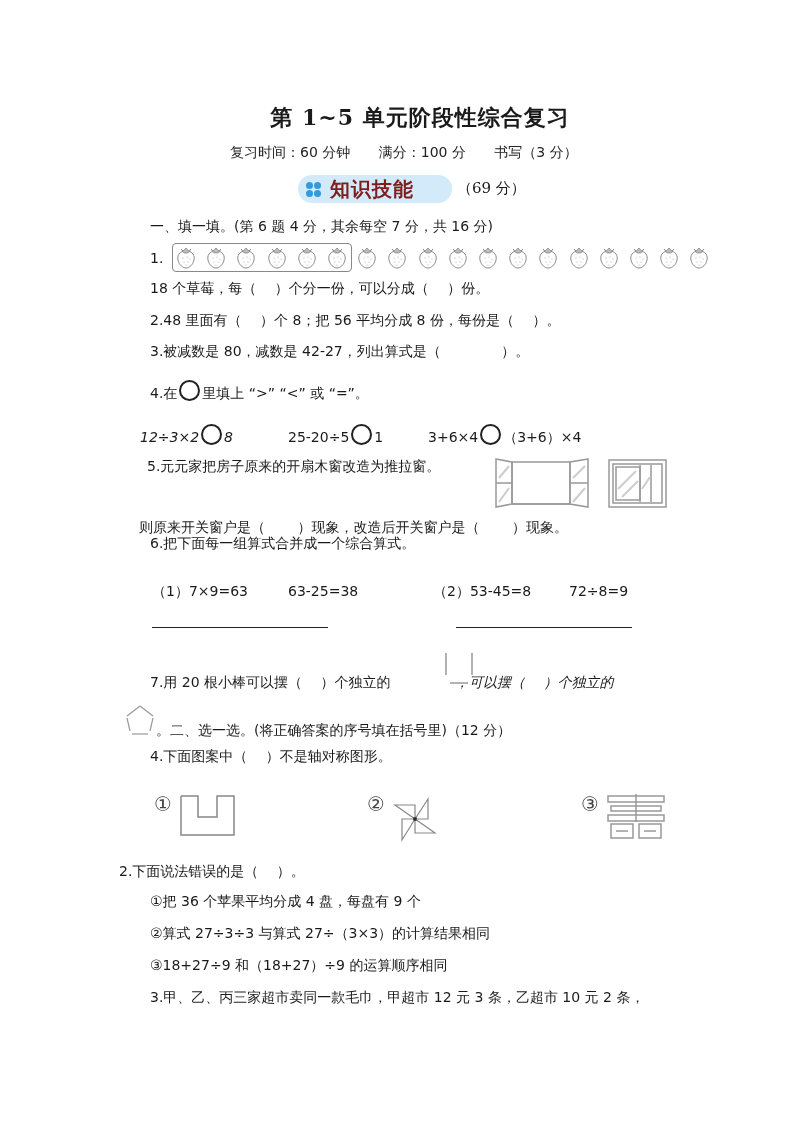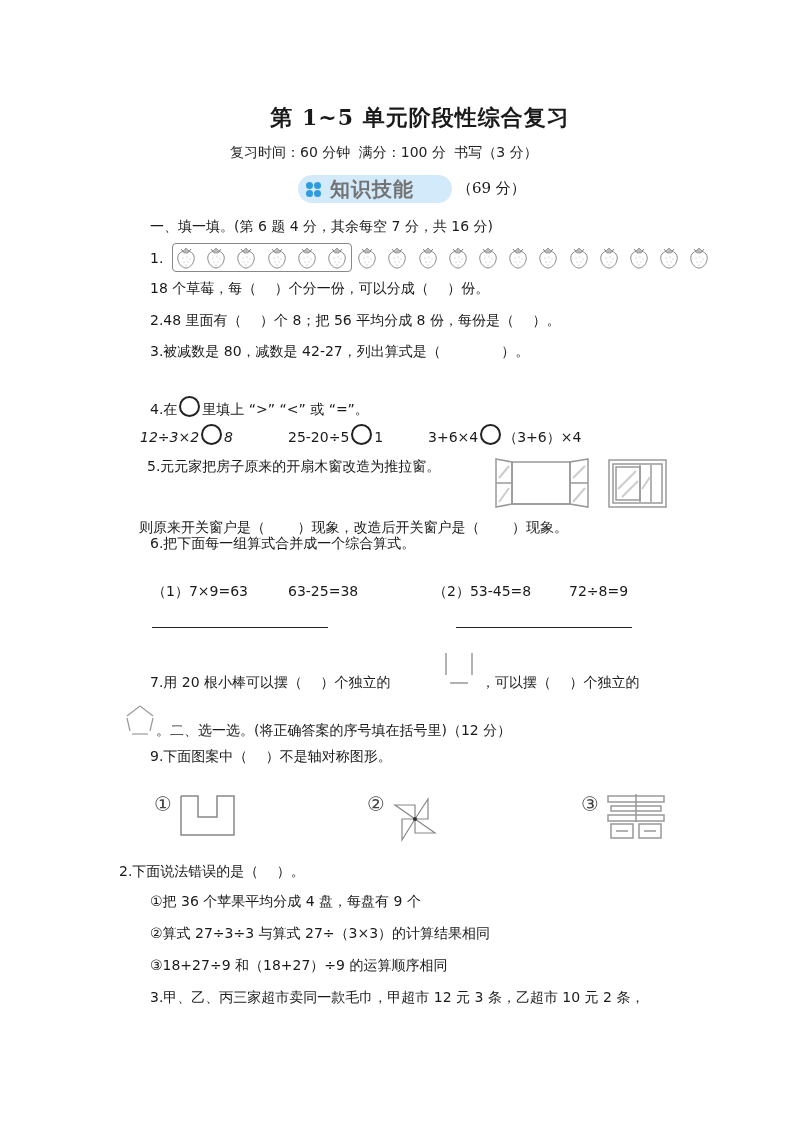--- a/index.html
+++ b/index.html
@@ -2,25 +2,25 @@
 <html><head>
 <meta charset="utf-8">
 <style>
   html, body { margin: 0; padding: 0; background: #ffffff; }
   body { width: 794px; height: 1123px; position: relative; overflow: hidden;
          font-family: "DejaVu Serif", "Liberation Serif", serif; color: #1a1a1a; }
   .abs { position: absolute; white-space: nowrap; }
   .title { left: 0; width: 840px; top: 103px; text-align: center; font-size: 22px; font-weight: bold;
            font-family: "DejaVu Serif", serif; letter-spacing: 1px; }
   .subtitle { left: 230px; top: 144px; font-size: 14px; font-family: "DejaVu Sans", sans-serif; color: #222; }
-  .subtitle span { margin-right: 4px; }
+  .subtitle span { margin-right: 24px; }
   .banner { left: 298px; top: 175px; width: 154px; height: 28px; background: #d3eafb; border-radius: 14px; }
   .banner-icon { position: absolute; left: 8px; top: 7px; width: 16px; height: 16px; }
   .banner-icon i { position: absolute; width: 7px; height: 7px; border-radius: 50%; background: #2e9ae0; }
-  .banner-text { position: absolute; left: 32px; top: 1px; font-size: 20px; font-weight: bold; color: #737373;
+  .banner-text { position: absolute; left: 32px; top: 1px; font-size: 20px; font-weight: bold; color: #7f1d1d;
                  font-family: "DejaVu Sans", sans-serif; letter-spacing: 1px; }
   .banner-score { left: 457px; top: 179px; font-size: 15px; }
   .q { font-size: 14px; font-family: "DejaVu Sans", sans-serif; }
   .berry-box { position: absolute; left: 172px; top: 243px; width: 178px; height: 27px; border: 1px solid #888;
                border-radius: 4px; }
   .berry { position: absolute; top: 249px; width: 18px; height: 20px; }
   .circle { display: inline-block; width: 17px; height: 17px; border: 2px solid #222; border-radius: 50%;
             vertical-align: -3px; margin: 0 2px; }
   .line { position: absolute; height: 1px; background: #222; }
   svg { overflow: visible; }
@@ -266,21 +266,21 @@
         <circle cx="12" cy="15" r="0.6"></circle>
         <circle cx="10" cy="18" r="0.6"></circle>
       </g>
     </svg>
   </div>
 <div class="abs q" style="left:150px;top:280px;">18 个草莓，每（　 ）个分一份，可以分成（　 ）份。</div>
 
 <div class="abs q" style="left:150px;top:312px;">2.48 里面有（　 ）个 8；把 56 平均分成 8 份，每份是（　 ）。</div>
 <div class="abs q" style="left:150px;top:343px;">3.被减数是 80，减数是 42-27，列出算式是（　　　　 ）。</div>
 
-<div class="abs q" style="left:150px;top:380px;margin-top:16px;">
+<div class="abs q" style="left:150px;top:380px;">
   <span>4.在</span><span class="circle"></span><span>里填上 “&gt;” “&lt;” 或 “=”。</span>
 </div>
 <div class="abs q" style="left:140px;top:424px;font-style:italic;">
   <span>12÷3×2</span><span class="circle"></span><span>8</span>
 </div>
 <div class="abs q" style="left:288px;top:424px;">
   <span>25-20÷5</span><span class="circle"></span><span>1</span>
 </div>
 <div class="abs q" style="left:428px;top:424px;">
   <span>3+6×4</span><span class="circle"></span><span>（3+6）×4</span>
@@ -328,33 +328,33 @@
 <div class="line" style="left:456px;top:627px;width:176px;"></div>
 
 <div class="abs q" style="left:150px;top:674px;">7.用 20 根小棒可以摆（　 ）个独立的</div>
 <svg class="abs" style="left:444px;top:651px;" width="30" height="36">
   <g stroke="#999" stroke-width="1.5">
     <line x1="2" y1="2" x2="2" y2="24"></line>
       <line x1="28" y1="2" x2="28" y2="24"></line>
     <line x1="6" y1="32" x2="24" y2="32"></line>
   </g>
 </svg>
-<div class="abs q" style="left:481px;top:674px;">，可以摆（　 ）个独立的</div>
+<div class="abs q" style="left:455px;top:674px;font-style:italic;">，可以摆（　 ）个独立的</div>
 <svg class="abs" style="left:125px;top:705px;" width="30" height="30">
   <g stroke="#999" stroke-width="1.2" fill="none">
     <line x1="15" y1="1" x2="2" y2="11"></line>
       <line x1="15" y1="1" x2="28" y2="11"></line>
     <line x1="2" y1="13" x2="5" y2="26"></line>
       <line x1="28" y1="13" x2="25" y2="26"></line>
     <line x1="7" y1="29" x2="23" y2="29"></line>
   </g>
 </svg>
 
 <div class="abs q" style="left:156px;top:722px;">。二、选一选。(将正确答案的序号填在括号里)（12 分）</div>
-<div class="abs q" style="left:150px;top:748px;">9.下面图案中（　 ）不是轴对称图形。</div>
+<div class="abs q" style="left:150px;top:748px;">4.下面图案中（　 ）不是轴对称图形。</div>
 
 <div class="abs" style="left:154px;top:792px;font-size:20px;font-family:'DejaVu Sans',sans-serif;color:#444;">①</div>
 <svg class="abs" style="left:180px;top:795px;" width="56" height="42">
   <polyline points="1,1 1,40 54,40 54,1 37,1 37,22 18,22 18,1 1,1" fill="none" stroke="#888" stroke-width="1.5"></polyline>
 </svg>
 <div class="abs" style="left:367px;top:792px;font-size:20px;font-family:'DejaVu Sans',sans-serif;color:#444;">②</div>
 <svg class="abs" style="left:393px;top:797px;" width="42" height="44">
   <g fill="none" stroke="#888" stroke-width="1.2">
     <polygon points="22,22 2,8 22,8"></polygon>
     <polygon points="22,22 35,2 35,22"></polygon>

